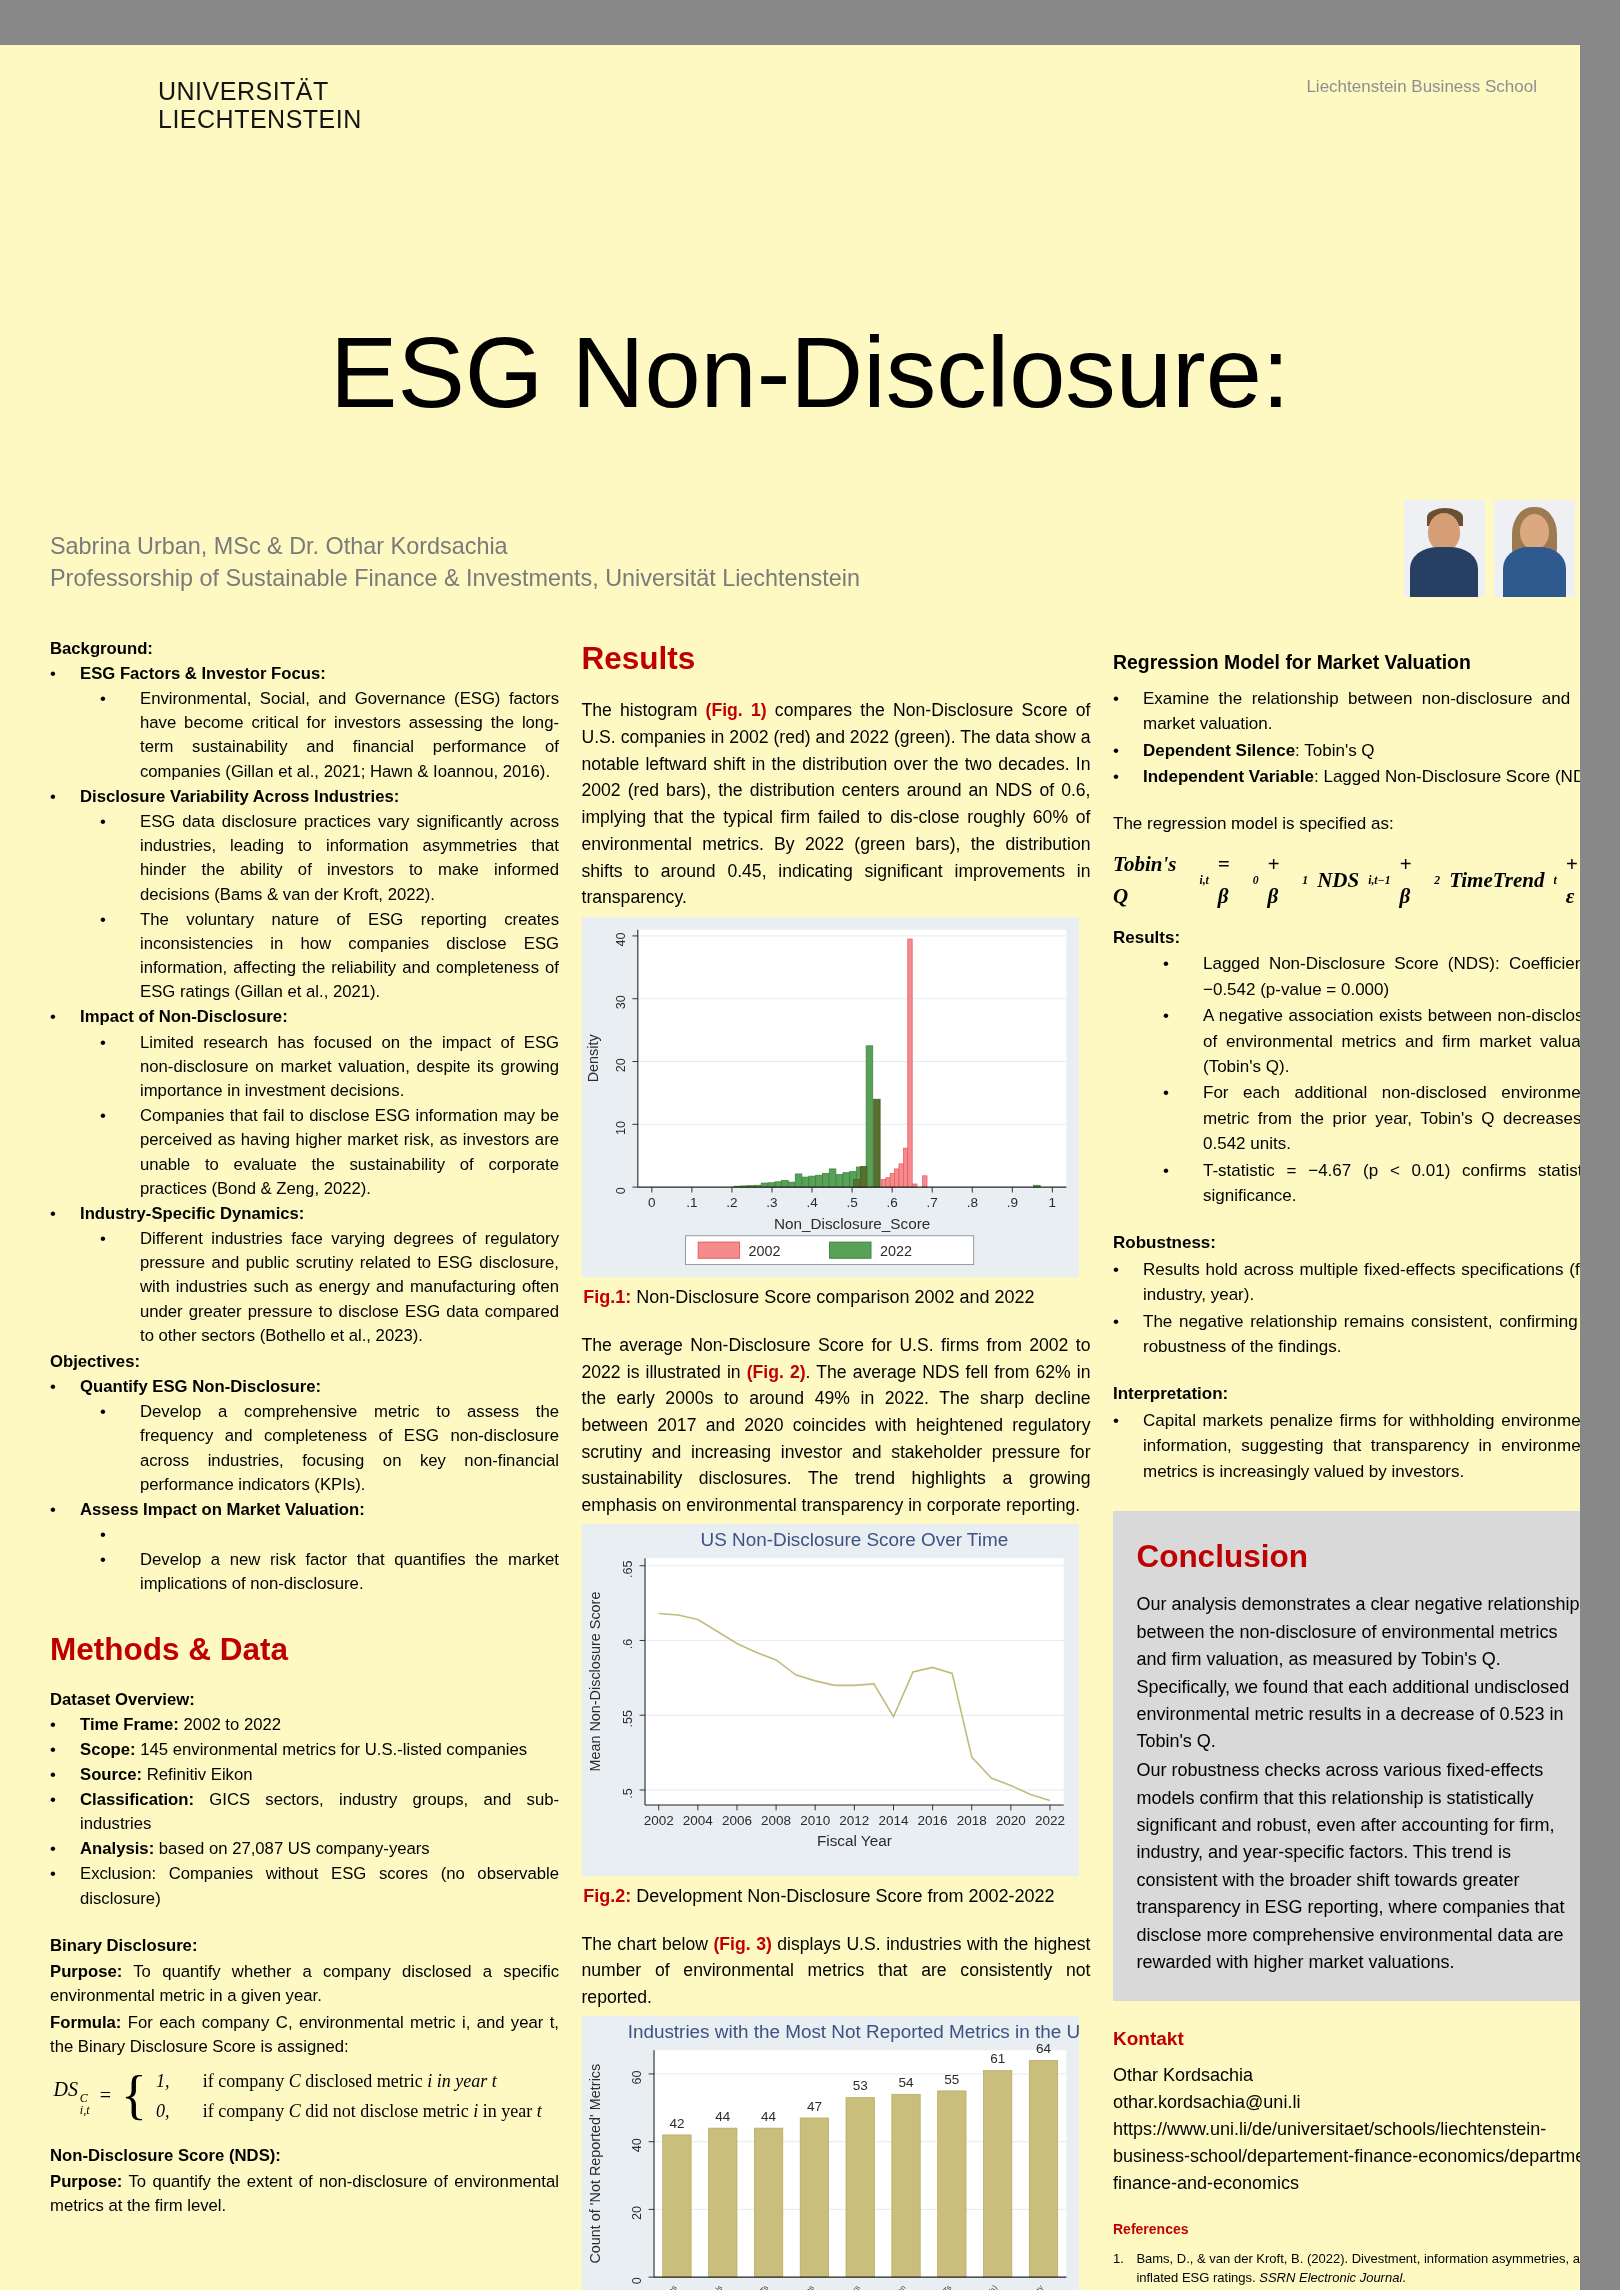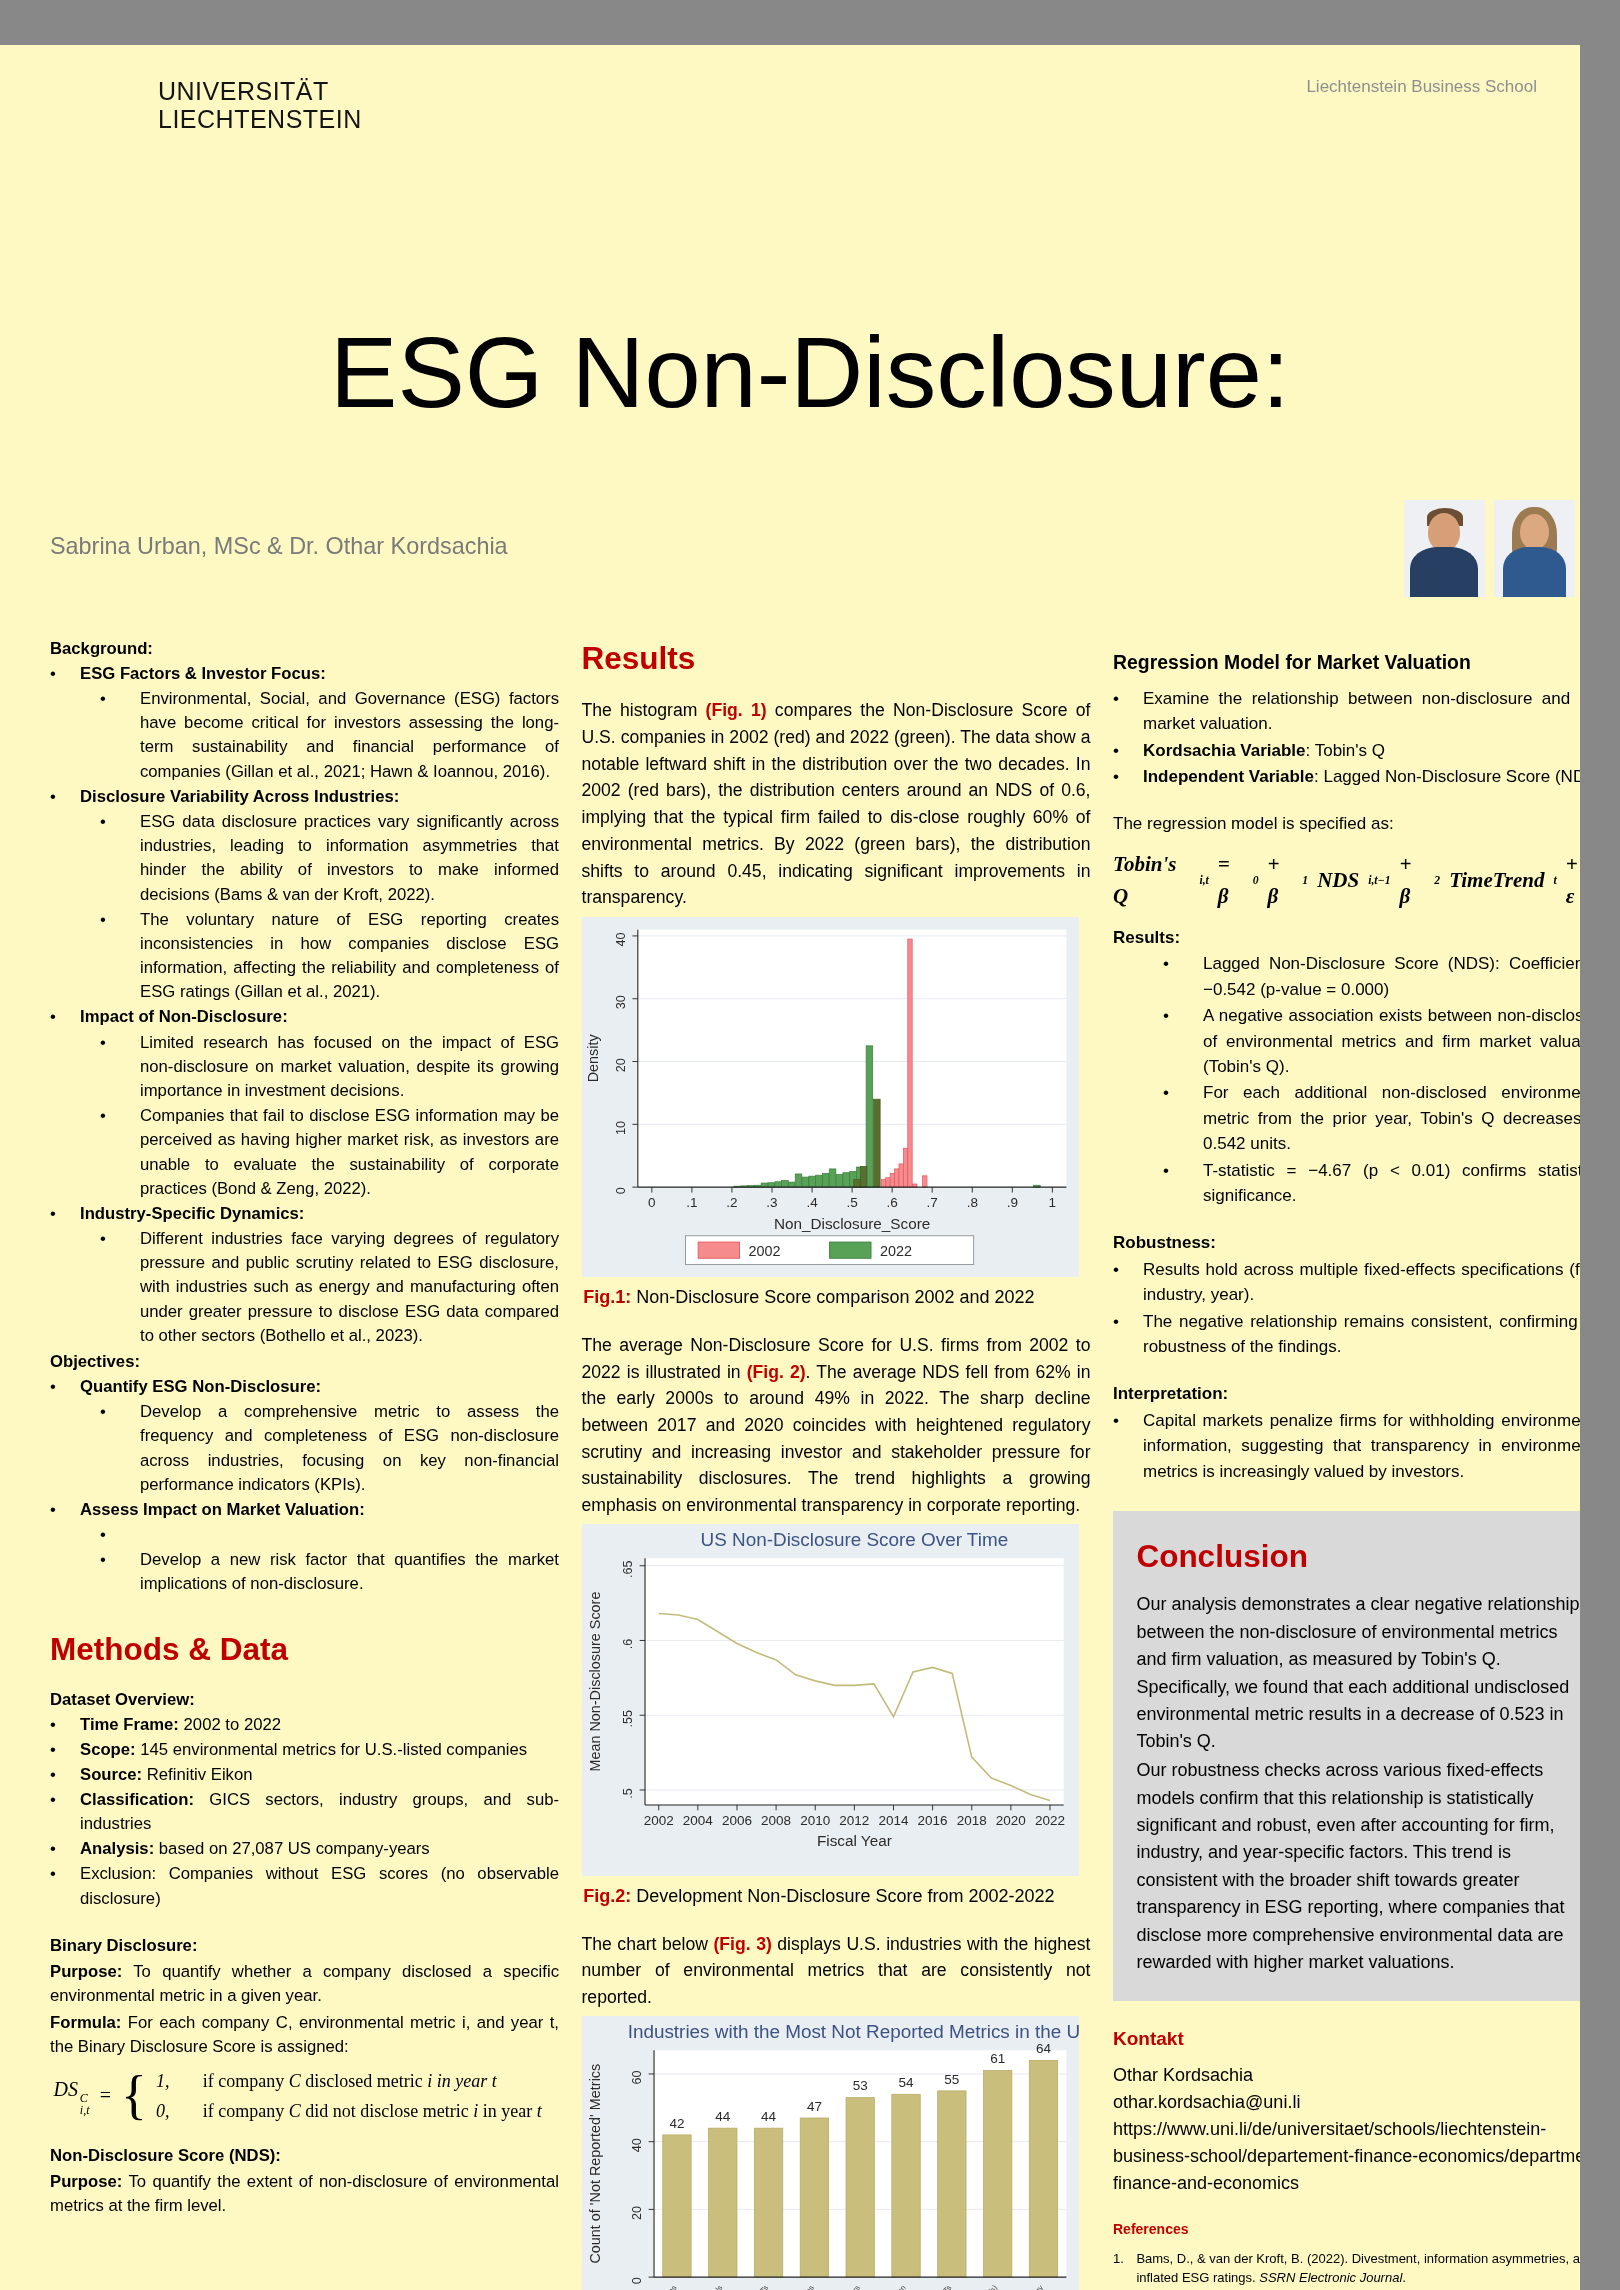--- a/index.html
+++ b/index.html
@@ -85,20 +85,21 @@
   <div class="logo-small"></div>
   <div class="logo-word">
     <div>UNIVERSITÄT</div>
     <div>LIECHTENSTEIN</div>
   </div>
   <div class="school">Liechtenstein Business School</div>
 
   <div class="ptitle">ESG Non-Disclosure:</div>
   <div class="pauth">
     <div>Sabrina Urban, MSc &amp; Dr. Othar Kordsachia</div>
+    <div>Professorship of Sustainable Finance &amp; Investments, Universität Liechtenstein</div>
   </div>
   <div class="photo" style="left:1404px;">
     <div class="hair-m"></div>
       <div class="head" style="background:#d79f77;"></div>
     <div class="body" style="background:#273f63;"></div>
   </div>
   <div class="photo" style="left:1494px;">
     <div class="hair-w"></div>
       <div class="head2" style="background:#dca87f;"></div>
     <div class="body" style="background:#2f5a8f;width:63px;left:9px;"></div>
@@ -428,21 +429,21 @@
 
     <div class="col colright">
       <div class="rhead">Regression Model for Market Valuation</div>
       <div>
           <div class="li l1">
             <span class="mark">•</span>
             <span class="txt">Examine the relationship between non-disclosure and firm market valuation.</span>
           </div>
           <div class="li l1">
             <span class="mark">•</span>
-            <span class="txt"><b>Kordsachia Variable</b>: Tobin's Q</span>
+            <span class="txt"><b>Dependent Silence</b>: Tobin's Q</span>
           </div>
           <div class="li l1">
             <span class="mark">•</span>
             <span class="txt"><b>Independent Variable</b>: Lagged Non-Disclosure Score (NDS)</span>
           </div>
         </div>
 
       <div class="gapblock para" style="text-align:left;">The regression model is specified as:</div>
       <div id="tobin-formula" class="formula-row tobin">
           <span>Tobin's Q</span>

